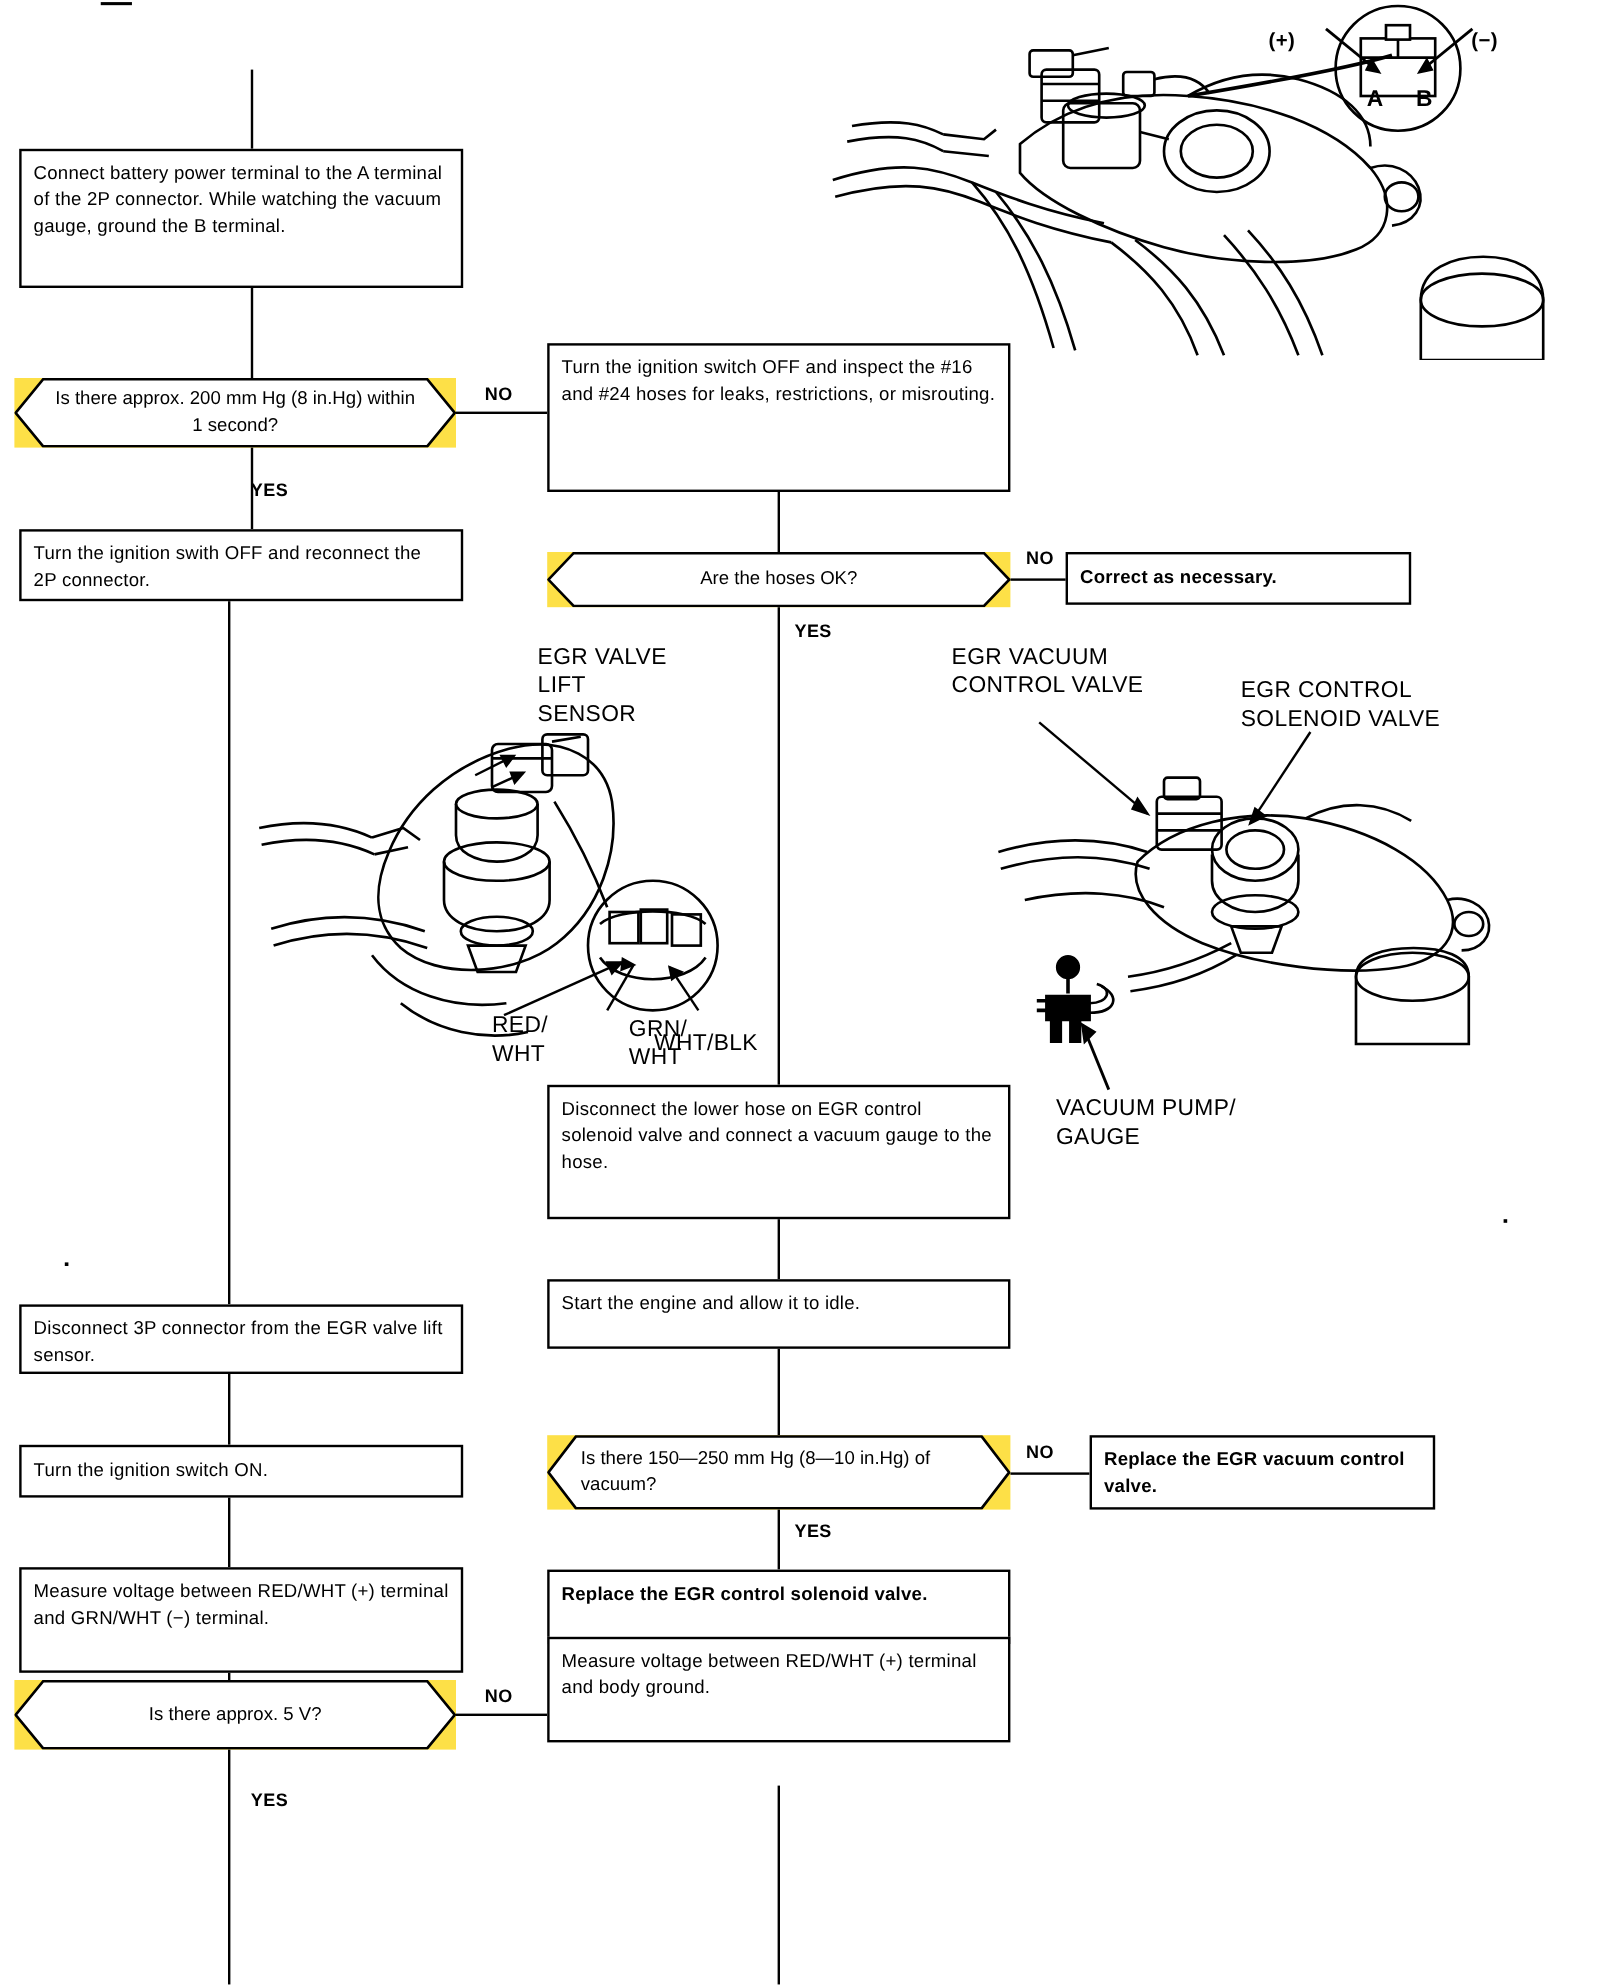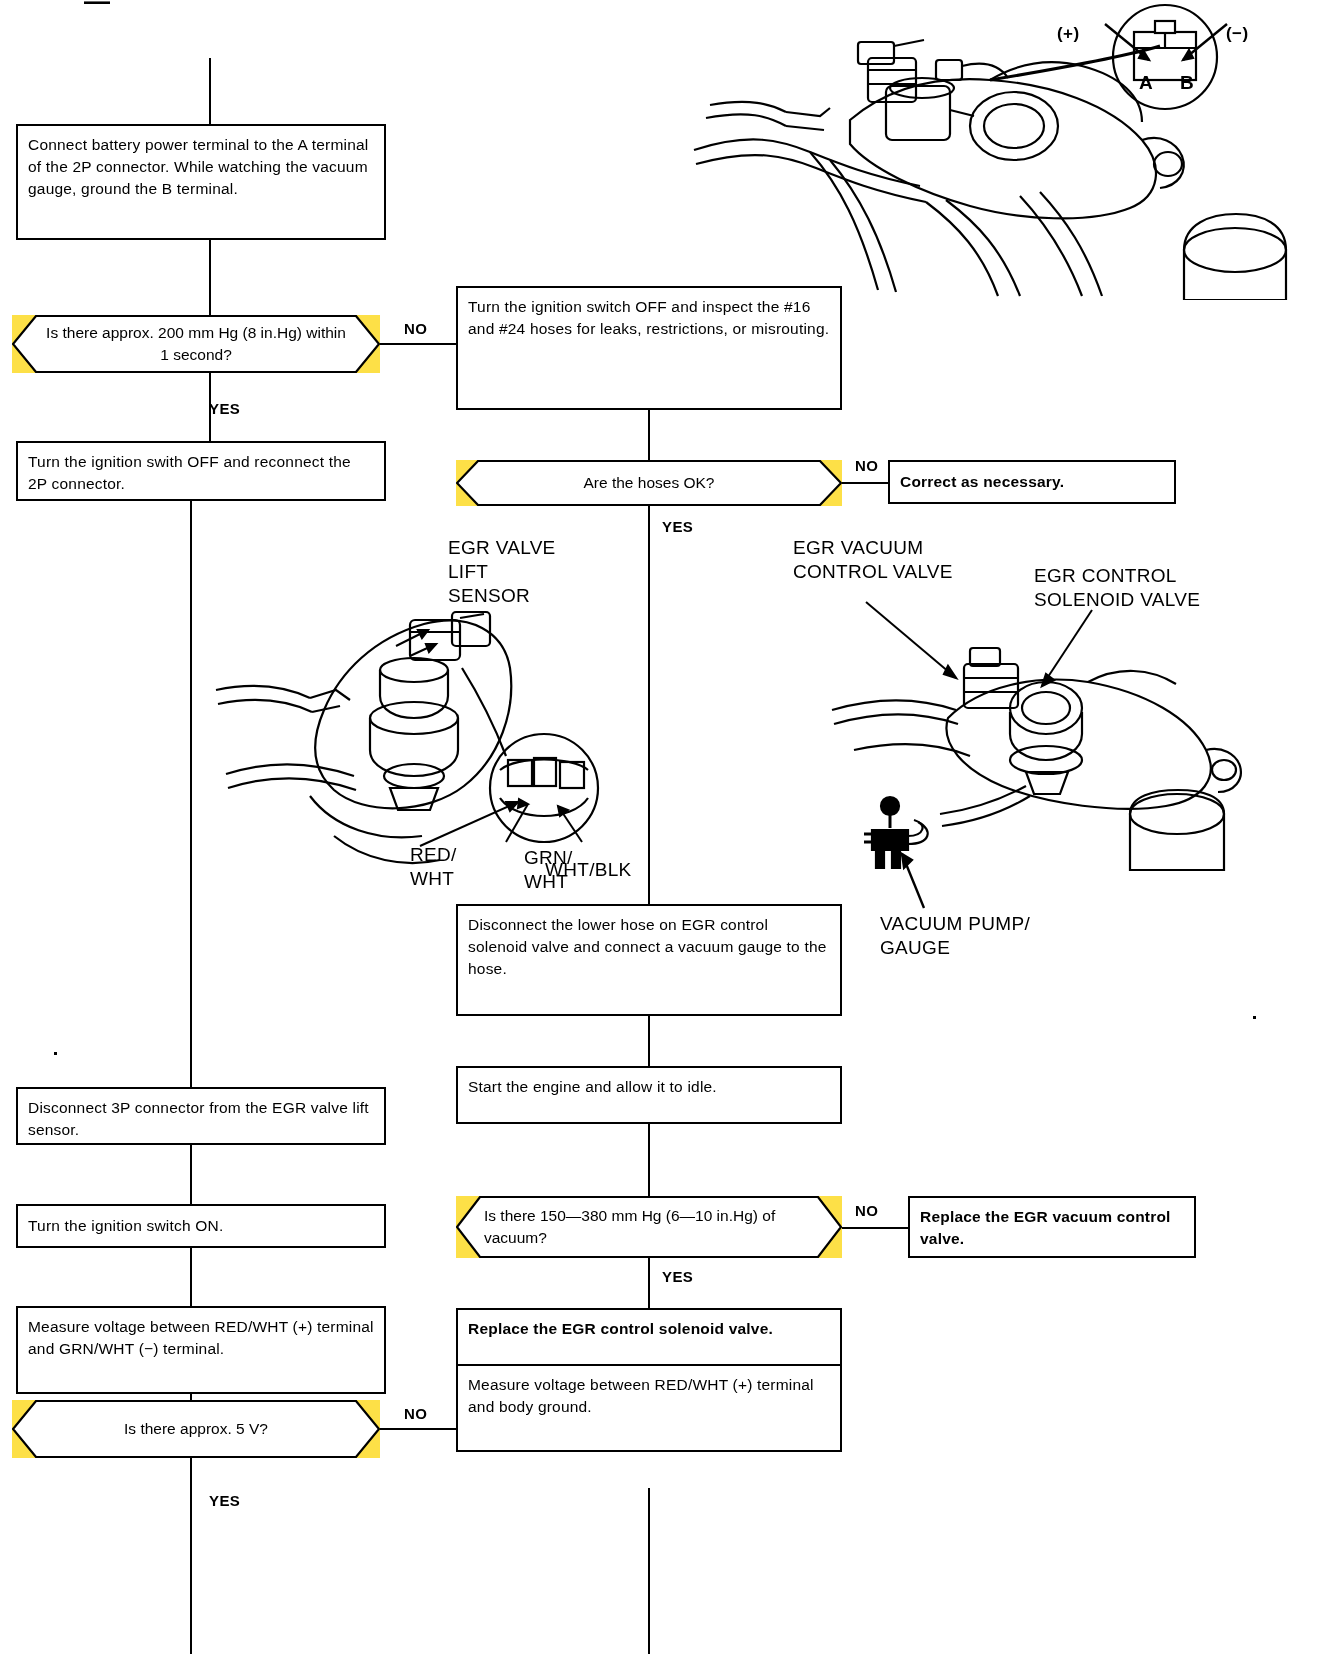--- a/index.html
+++ b/index.html
@@ -208,21 +208,21 @@
   <div class="line vline" style="left:648px; top:1016px; height:50px;"></div>
 
   <div class="box" style="left:456px; top:1066px; width:386px; height:58px;">Start the engine and allow it to idle.</div>
 
   <div class="line vline" style="left:648px; top:1124px; height:72px;"></div>
 
   <div class="hex" style="left:456px; top:1196px; width:386px; height:62px;">
     <svg viewBox="0 0 386 62" preserveAspectRatio="none">
       <polygon points="24,1 362,1 385,31 362,61 24,61 1,31" fill="#fff" stroke="#000" stroke-width="2.2"></polygon>
     </svg>
-    <div class="hex-inner" style="text-align:left; padding:0 28px;">Is there 150—380 mm Hg (6—10 in.Hg) of vacuum?</div>
+    <div class="hex-inner" style="text-align:left; padding:0 28px;">Is there 150—250 mm Hg (8—10 in.Hg) of vacuum?</div>
   </div>
 
   <div class="line hline" style="left:842px; top:1227px; width:66px;"></div>
   <div class="lbl" style="left:855px; top:1202px;">NO</div>
 
   <div class="box bold" style="left:908px; top:1196px; width:288px; height:62px;">Replace the EGR vacuum control valve.</div>
 
   <div class="lbl" style="left:662px; top:1268px;">YES</div>
   <div class="line vline" style="left:648px; top:1258px; height:50px;"></div>
 

